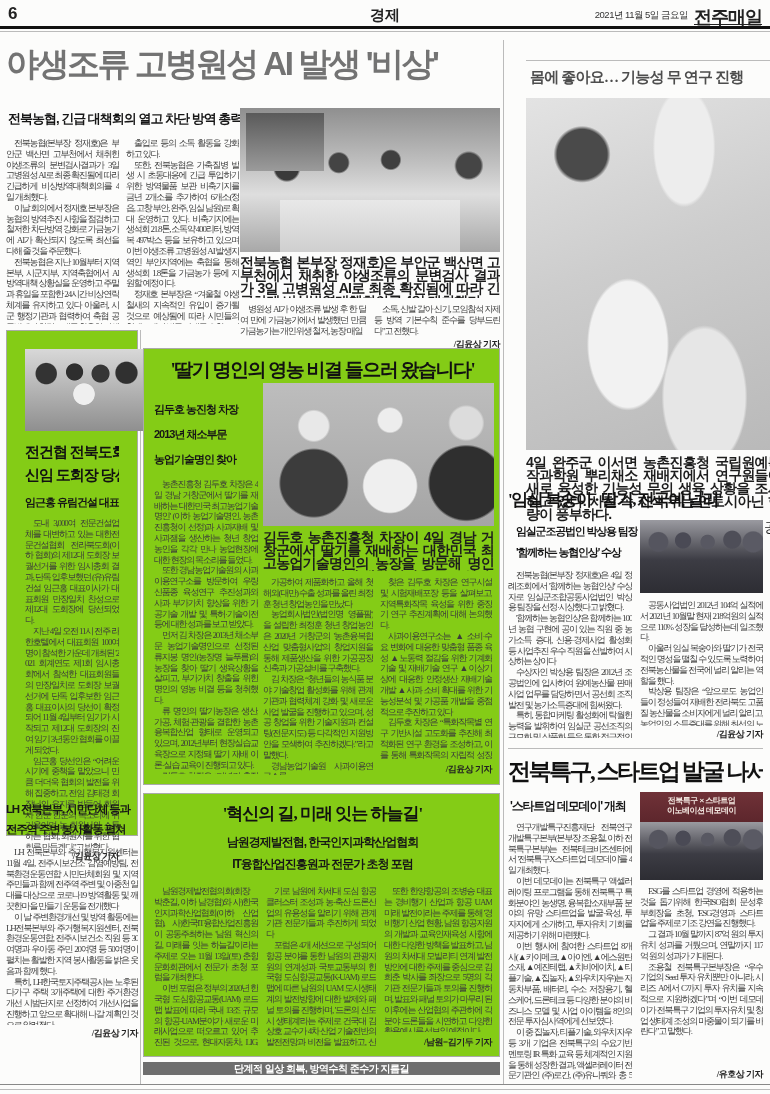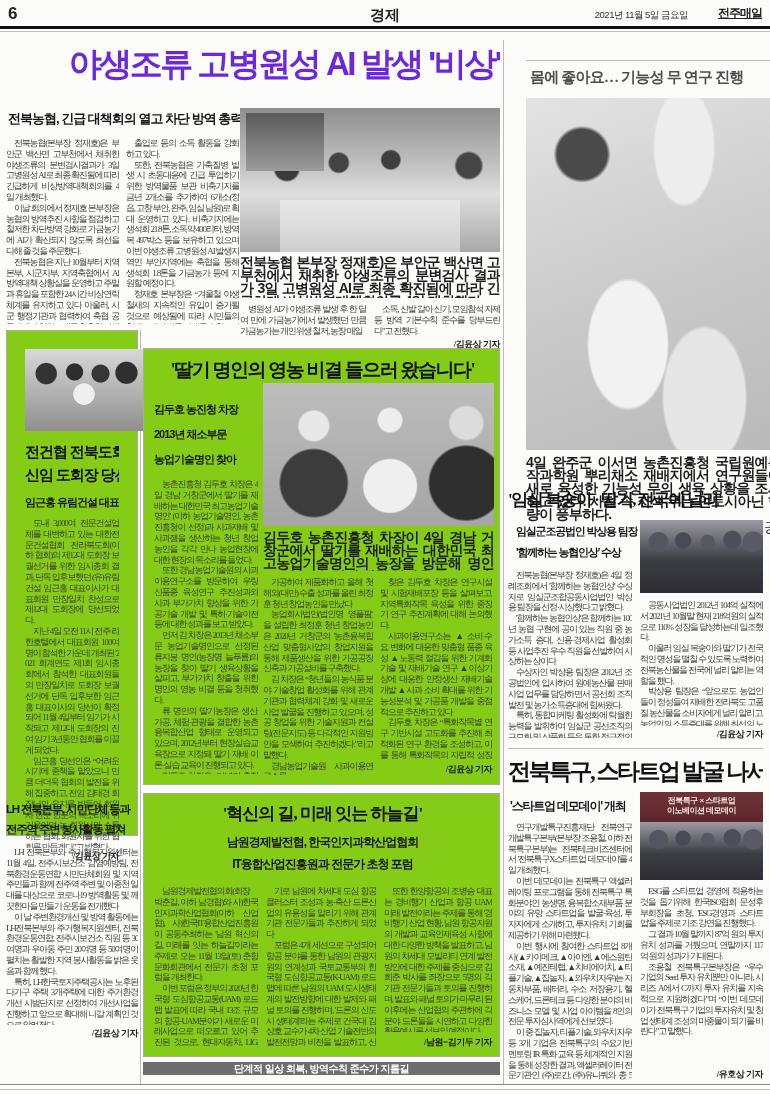--- a/index.html
+++ b/index.html
@@ -21,21 +21,21 @@
   }
   .byline { font-size:9px; font-weight:bold; text-align:right; letter-spacing:-0.5px; color:#222; margin-top:2px; }
   .caption {
     font-family:"Liberation Sans","DejaVu Sans",sans-serif;
     font-size:14px; line-height:13px; letter-spacing:-0.8px;
     font-weight:bold; color:#1d1d1d; text-align:justify; word-break:break-all;
   }
   .caption .credit { display:block; text-align:right; font-weight:normal; }
   .photo { background:linear-gradient(135deg,#d9d9d9 0%,#b9b9b9 45%,#cfcfcf 100%); overflow:hidden; }
   .boxed { border:1px solid #aaa; background:#84cc16; }
-  .headline-gothic { font-family:"Liberation Sans","DejaVu Sans",sans-serif; font-weight:900; color:#6d28d9;text-align:right; }
+  .headline-gothic { font-family:"Liberation Sans","DejaVu Sans",sans-serif; font-weight:900; color:#737373; }
   .headline-serif { font-family:"Liberation Serif","DejaVu Serif",serif; font-weight:bold; color:#111; }
   .subhead { font-family:"Liberation Sans","DejaVu Sans",sans-serif; font-weight:bold; color:#161616; }
   .banner {
     background:#6e6e6e; color:#fff; text-align:center;
     font-family:"Liberation Sans","DejaVu Sans",sans-serif;
     font-weight:bold; font-size:10px; line-height:13px; letter-spacing:-0.5px;
   }
   .demo-banner { background:linear-gradient(180deg,#703238 0%,#5d262c 100%); color:#f4e9e2;
     text-align:center; font-family:"Liberation Sans",sans-serif; font-weight:bold;
     font-size:8px; line-height:10px; padding-top:4px; letter-spacing:-0.5px; }
@@ -49,21 +49,21 @@
   }
 </style>
 </head>
 <body>
 
 <div class="page">
 
   <div class="a sans" style="left:8px; top:4px; font-size:17px; font-weight:bold;">6</div>
   <div class="a sans" style="left:0; top:6px; width:770px; text-align:center; font-size:15px; font-weight:bold;">경제</div>
   <div class="a sans" style="right:82px; top:9px; font-size:9.5px; color:#333; letter-spacing:-0.5px;">2021년 11월 5일 금요일</div>
-  <div class="a sans" style="right:8px; top:5px; font-size:12px; font-weight:900; letter-spacing:-1px;text-decoration:underline;">전주매일</div>
+  <div class="a sans" style="right:8px; top:5px; font-size:18px; font-weight:900; letter-spacing:-1px;text-decoration:underline;">전주매일</div>
   <div class="a rule" style="left:0; top:26px; width:770px; height:3px;"></div>
   <div class="a rule-light" style="left:0; top:31px; width:770px; height:1px;"></div>
 
   <section class="a" style="left:6px; top:40px; width:494px; height:308px;">
     <h1 class="a headline-gothic nowrap" style="left:0; top:2px; width:494px; font-size:33px; letter-spacing:-2.5px;">야생조류 고병원성 AI 발생  '비상'</h1>
     <h2 class="a subhead nowrap" style="left:2px; top:70px; width:300px; font-size:13px; letter-spacing:-1px;">전북농협, 긴급 대책회의 열고 차단 방역 총력</h2>
     <div class="a body-cols" style="left:0; top:98px; width:113px; height:186px;">
         <p>전북농협(본부장 정재호)은 부안군 백산면 고부천에서 채취한 야생조류의 분변검사결과가 3일 고병원성 AI로 최종 확진됨에 따라 긴급하게 비상방역대책회의를 4일 개최했다.</p>
         <p>이날 회의에서 정재호 본부장은 농협의 방역추진 사항을 점검하고 철저한 차단방역 강화로 가금농가에 AI가 확산되지 않도록 최선을 다해 줄 것을 주문했다.</p>
         <p>전북농협은 지난 10월부터 지역본부, 시군지부, 지역축협에서 AI 방역대책 상황실을 운영하고 주말과 휴일을 포함한 24시간 비상연락체계를 유지하고 있다 아울러, 시군 행정기관과 협력하여 축협 공동방제단 차량 40대를 활용한 야생조류 철새도래지, 가금농가 진</p>

